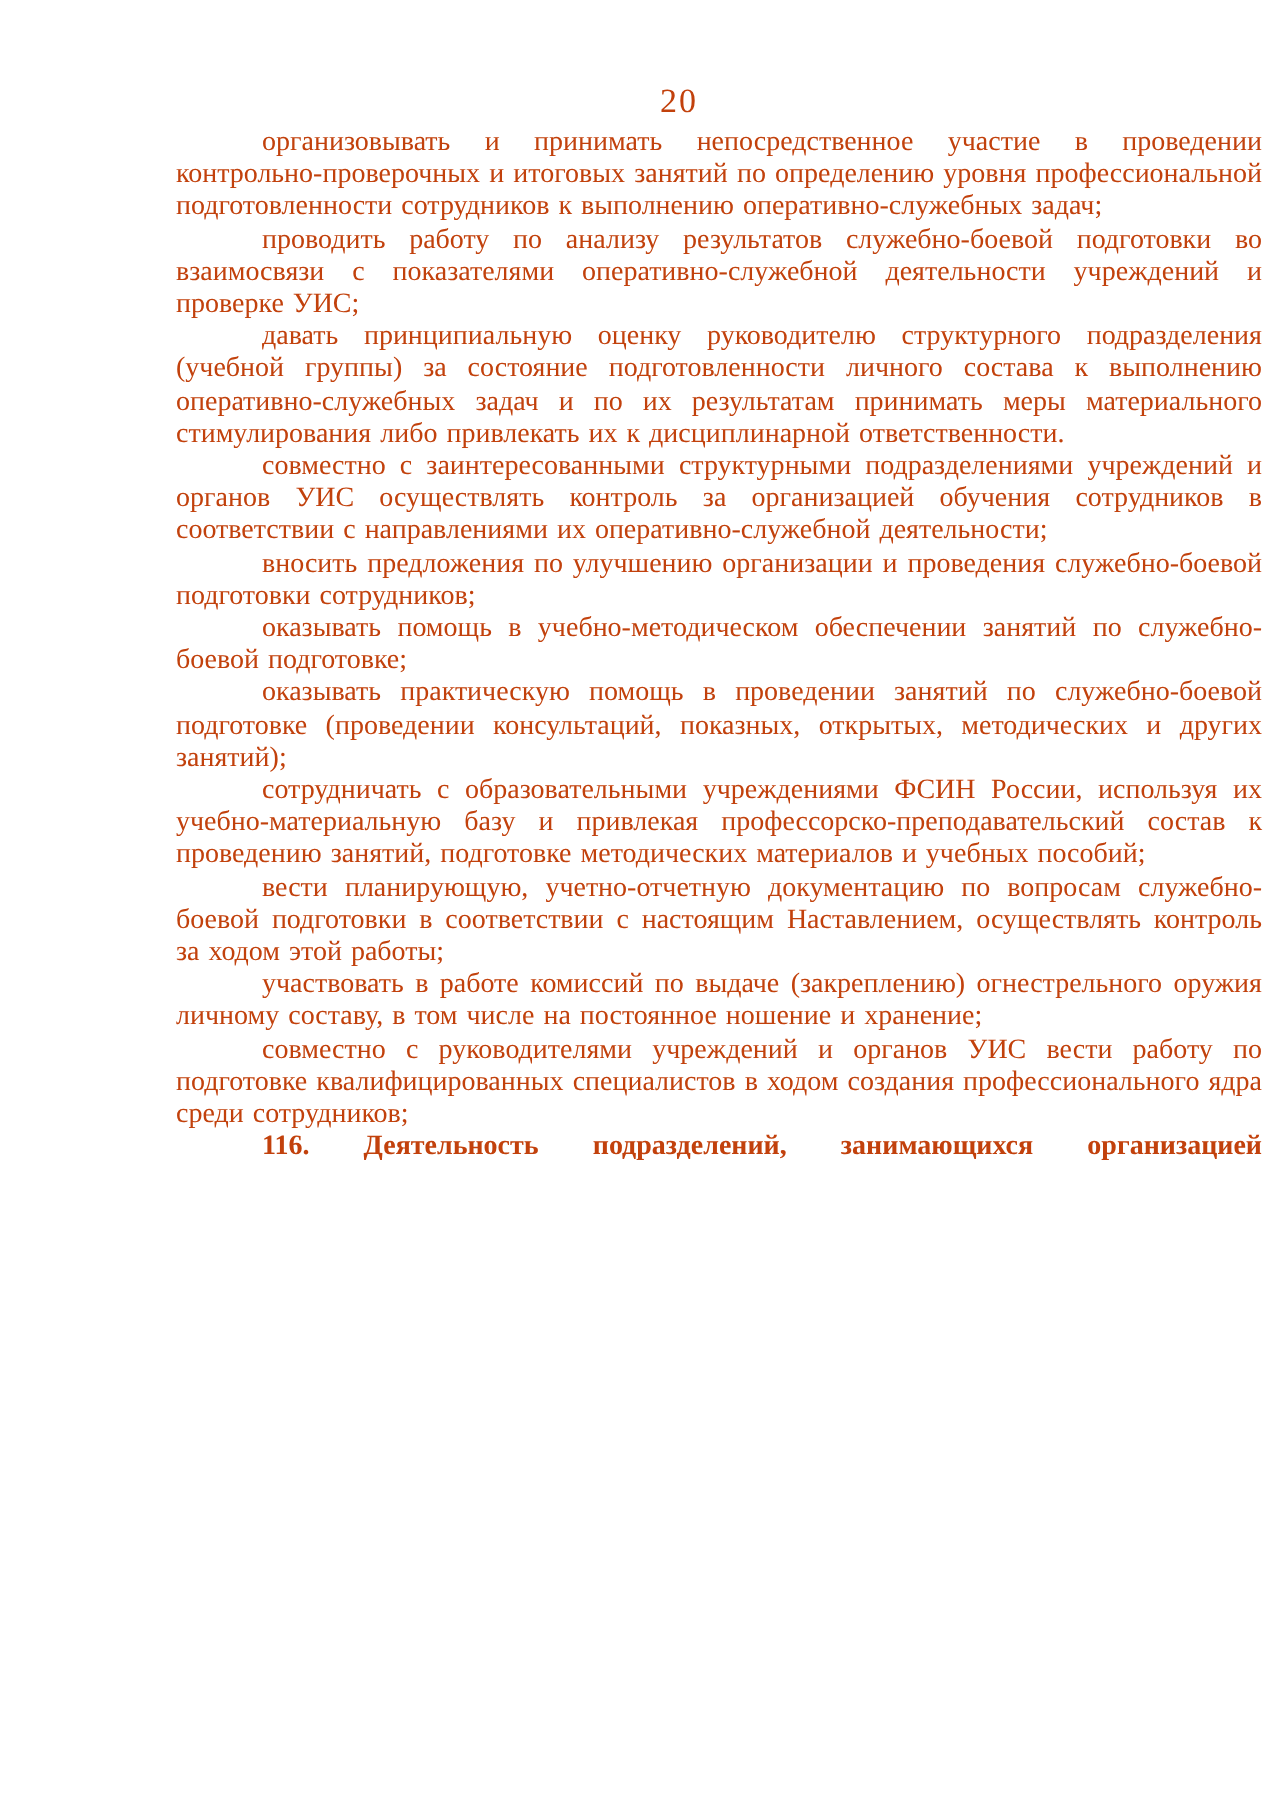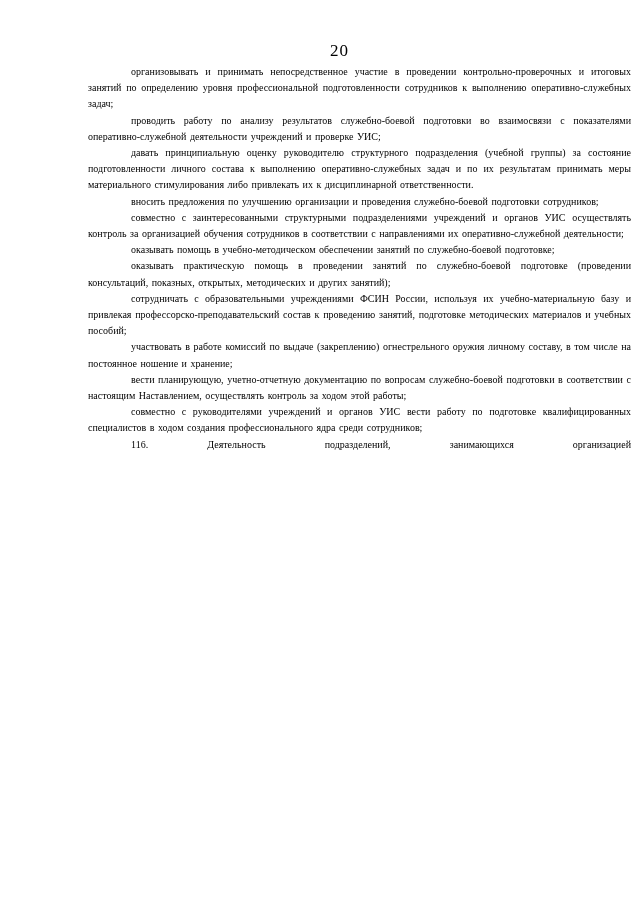--- a/index.html
+++ b/index.html
@@ -7,61 +7,62 @@
     padding: 0;
     background: #ffffff;
   }
   .page {
     position: relative;
     width: 640px;
     height: 905px;
     background: #ffffff;
     overflow: hidden;
     font-family: "Liberation Serif", "DejaVu Serif", serif;
-    color: #000000;
+    color: #c2410c;
   }
   .page-number {
     position: absolute;
     left: 330px;
     top: 42px;
     font-size: 17px;
     line-height: 18px;
     letter-spacing: 1px;
   }
   .body-text {
     position: absolute;
     left: 88px;
     top: 64px;
     width: 543px;
-    font-size: 10px;
+    font-size: 14px;
     line-height: 16.2px;
     text-align: justify;
   }
   .body-text p.para {
     margin: 0;
     padding: 0;
     text-indent: 43px;
     word-spacing: 1px;
   }
   .body-text p.fill-last {
     text-align-last: justify;
+    font-weight: bold;
   }
 </style>
 </head>
 <body>
 
 <div class="page">
   <div class="page-number">20</div>
   <div class="body-text">
       <p class="para">организовывать и принимать непосредственное участие в проведении контрольно-проверочных и итоговых занятий по определению уровня профессиональной подготовленности сотрудников к выполнению оперативно-служебных задач;</p>
       <p class="para">проводить работу по анализу результатов служебно-боевой подготовки во взаимосвязи с показателями оперативно-служебной деятельности учреждений и проверке УИС;</p>
       <p class="para">давать принципиальную оценку руководителю структурного подразделения (учебной группы) за состояние подготовленности личного состава к выполнению оперативно-служебных задач и по их результатам принимать меры материального стимулирования либо привлекать их к дисциплинарной ответственности.</p>
+      <p class="para">совместно с заинтересованными структурными подразделениями учреждений и органов УИС осуществлять контроль за организацией обучения сотрудников в соответствии с направлениями их оперативно-служебной деятельности;</p>
       <p class="para">вносить предложения по улучшению организации и проведения служебно-боевой подготовки сотрудников;</p>
-      <p class="para">совместно с заинтересованными структурными подразделениями учреждений и органов УИС осуществлять контроль за организацией обучения сотрудников в соответствии с направлениями их оперативно-служебной деятельности;</p>
       <p class="para">оказывать помощь в учебно-методическом обеспечении занятий по служебно-боевой подготовке;</p>
       <p class="para">оказывать практическую помощь в проведении занятий по служебно-боевой подготовке (проведении консультаций, показных, открытых, методических и других занятий);</p>
       <p class="para">сотрудничать с образовательными учреждениями ФСИН России, используя их учебно-материальную базу и привлекая профессорско-преподавательский состав к проведению занятий, подготовке методических материалов и учебных пособий;</p>
+      <p class="para">вести планирующую, учетно-отчетную документацию по вопросам служебно-боевой подготовки в соответствии с настоящим Наставлением, осуществлять контроль за ходом этой работы;</p>
       <p class="para">участвовать в работе комиссий по выдаче (закреплению) огнестрельного оружия личному составу, в том числе на постоянное ношение и хранение;</p>
-      <p class="para">вести планирующую, учетно-отчетную документацию по вопросам служебно-боевой подготовки в соответствии с настоящим Наставлением, осуществлять контроль за ходом этой работы;</p>
       <p class="para">совместно с руководителями учреждений и органов УИС вести работу по подготовке квалифицированных специалистов в ходом создания профессионального ядра среди сотрудников;</p>
       <p class="para fill-last">116. Деятельность подразделений, занимающихся организацией</p>
     </div>
 </div>
 
 </body></html>

